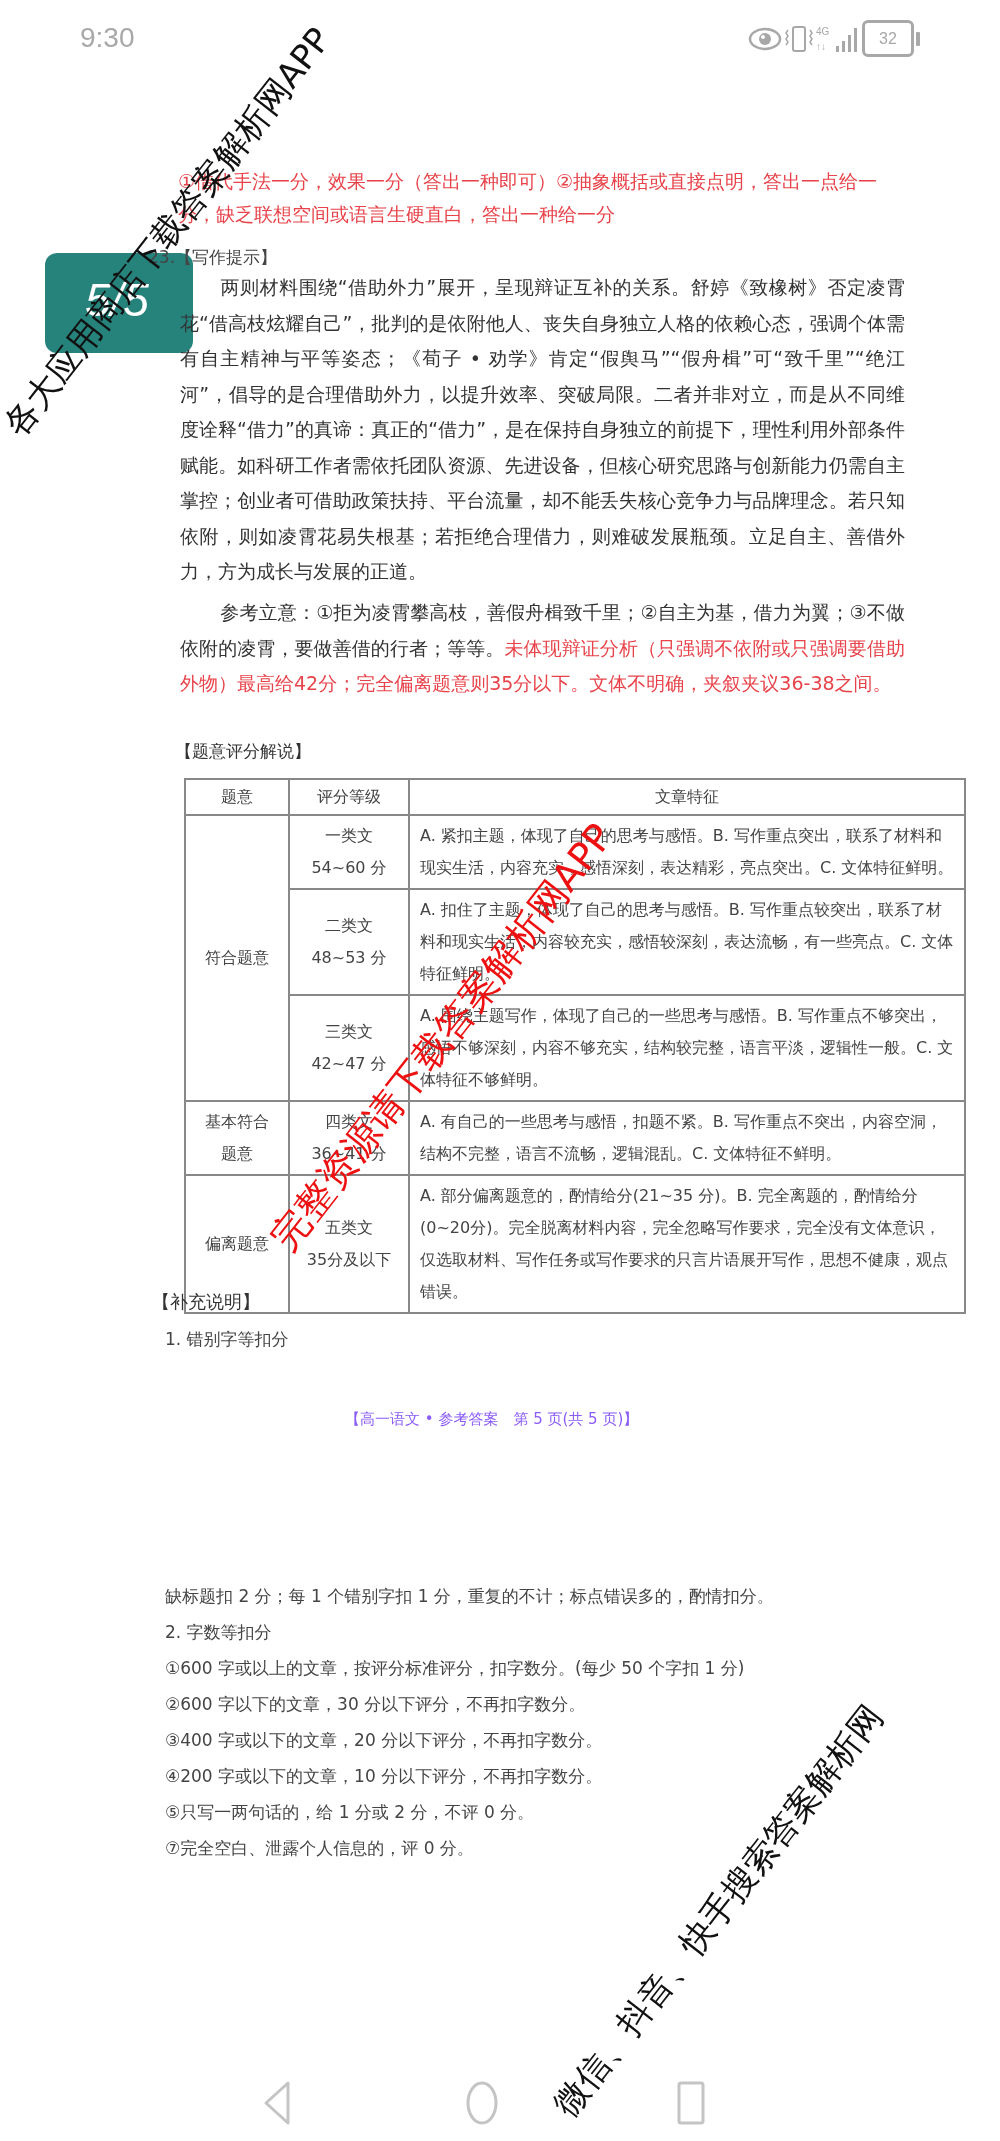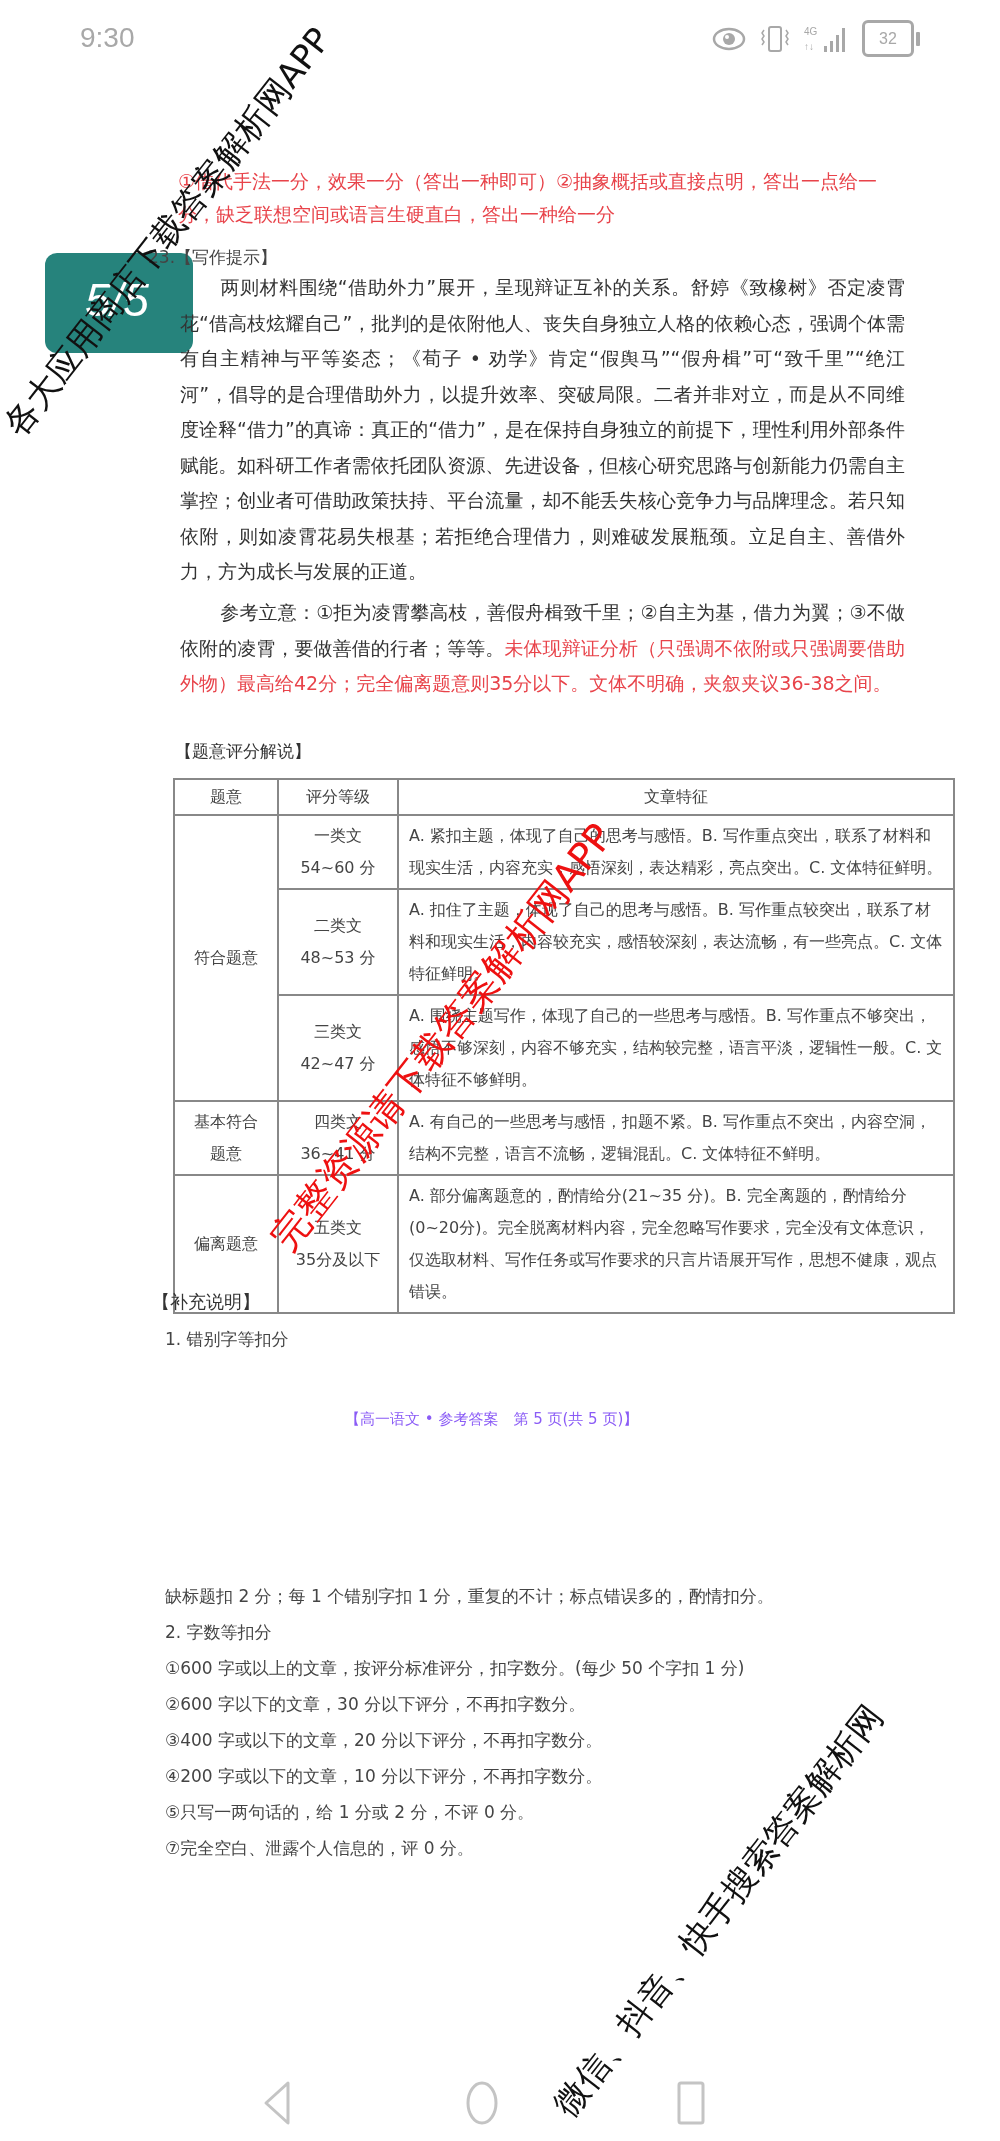--- a/index.html
+++ b/index.html
@@ -1,21 +1,21 @@
 <!DOCTYPE html>
 <html><head>
 <meta charset="utf-8">
 <style>
   * { box-sizing: border-box; margin: 0; padding: 0; }
   html, body { width: 1000px; height: 2141px; background: #ffffff; overflow: hidden; }
   body { position: relative; font-family: "DejaVu Sans", "Liberation Sans", sans-serif; color: #333; }
 
   .status-bar { position: absolute; left: 0; top: 0; width: 1000px; height: 80px; }
   .status-time { position: absolute; left: 80px; top: 22px; font-size: 28px; color: #a8a8a8; font-family: "Liberation Sans", sans-serif; }
-  .status-icons { position: absolute; right: 80px; top: 20px; display: flex; align-items: center; gap: 12px; color: #a8a8a8; }
+  .status-icons { position: absolute; right: 80px; top: 20px; display: flex; align-items: center; color: #a8a8a8; }
   .eye-icon { width: 34px; height: 24px; }
   .vibrate-icon { width: 34px; height: 30px; }
   .signal-icon { width: 46px; height: 30px; }
   .battery-icon { display: flex; align-items: center; }
   .battery-body { width: 52px; height: 37px; border: 3px solid #a8a8a8; border-radius: 6px; font-size: 16px; display: flex; align-items: center; justify-content: center; color: #a8a8a8; font-family: "Liberation Sans", sans-serif; }
   .battery-tip { width: 4px; height: 14px; background: #a8a8a8; margin-left: 2px; border-radius: 1px; }
 
   .page-indicator { position: absolute; left: 45px; top: 253px; width: 148px; height: 100px; background: #0f766e; border-radius: 12px; opacity: 0.9; }
   .page-indicator span { position: absolute; left: 40px; top: 20px; font-size: 46px; color: #fff; font-family: "Liberation Sans", sans-serif; font-style: italic; }
 
@@ -23,21 +23,21 @@
   .red { color: #e8434a; }
 
   .red-block { position: absolute; left: 178px; top: 165px; width: 720px; font-size: 19px; line-height: 33px; color: #e8434a; }
   .q-label { position: absolute; left: 148px; top: 246px; font-size: 17px; color: #444; }
   .para1 { position: absolute; left: 180px; top: 270px; width: 725px; font-size: 19px; line-height: 35.5px; color: #333; text-align: justify; }
   .para1 .indent { display: inline-block; width: 40px; }
   .para2 { position: absolute; left: 180px; top: 595px; width: 725px; font-size: 19px; line-height: 35.5px; color: #333; text-align: justify; }
 
   .section-title { position: absolute; left: 175px; top: 740px; font-size: 17px; color: #333; }
 
-  .score-table { position: absolute; left: 173px; top: 778px; width: 782px; border-collapse: collapse; font-size: 16px; color: #444; }
+  .score-table { position: absolute; left: 184px; top: 778px; width: 782px; border-collapse: collapse; font-size: 16px; color: #444; }
   .score-table th, .score-table td { border: 2px solid #888; }
   .score-table th { height: 36px; font-weight: normal; text-align: center; }
   .score-table td { text-align: center; vertical-align: middle; line-height: 32px; }
   .score-table td.desc { text-align: left; padding: 4px 10px; line-height: 32px; }
   .score-table .c1 { width: 104px; }
   .score-table .c2 { width: 120px; }
 
   .supp-title { position: absolute; left: 152px; top: 1290px; font-size: 18px; color: #333; }
   .supp-1 { position: absolute; left: 165px; top: 1328px; font-size: 17px; color: #444; }
   .footer { position: absolute; left: 345px; top: 1410px; font-size: 15px; color: #8b5cf6; }

